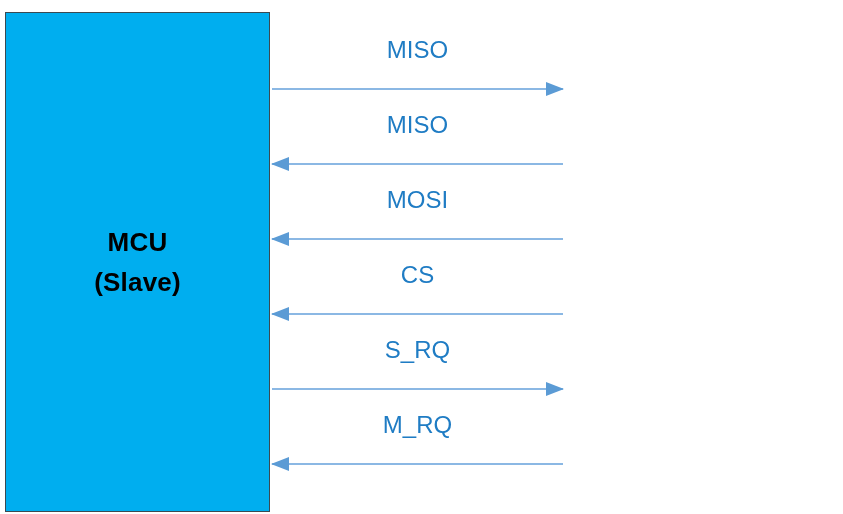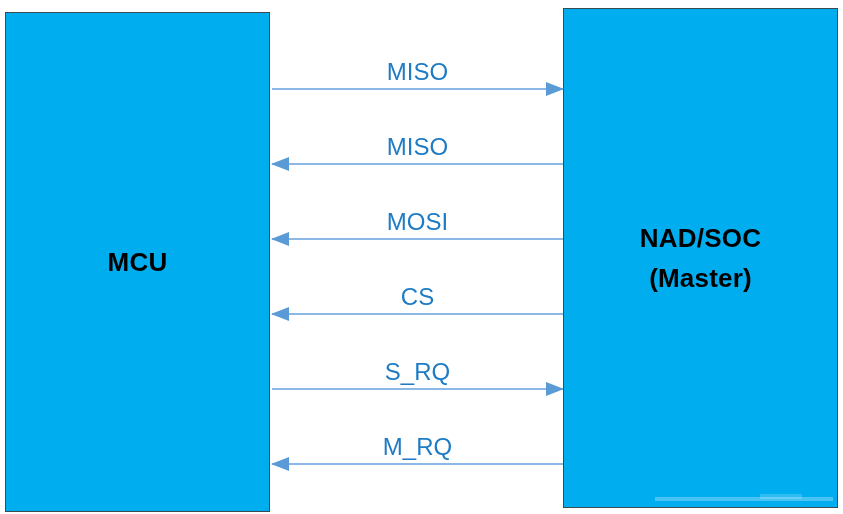--- a/index.html
+++ b/index.html
@@ -45,21 +45,21 @@
   .signal {
     position: absolute;
     left: 272px;
     width: 291px;
     height: 0;
   }
   .sig-label {
     position: absolute;
     left: 0;
     width: 291px;
-    bottom: 2px;
+    bottom: 24px;
     text-align: center;
     color: #1f7cc4;
     font-size: 24px;
     line-height: 28px;
     white-space: nowrap;
   }
   .sig-line {
     position: absolute;
     left: 0;
     top: 0;
@@ -102,26 +102,23 @@
     background: rgba(255,255,255,0.18);
   }
 </style>
 </head>
 <body>
 
 <div id="canvas">
 
   <div class="block" id="block-mcu">
     <div class="block-title">MCU</div>
+    <div class="block-sub">(Slave)</div>
   </div>
 
-  <div class="block" id="block-nad">
-    <div class="block-title">NAD/SOC</div>
-    <div class="block-sub">(Master)</div>
-  </div>
 
   <div class="signal" style="top:88px;">
     <div class="sig-label">MISO</div>
     <div class="sig-line"></div>
     <div class="sig-head right"></div>
   </div>
 
   <div class="signal" style="top:163px;">
     <div class="sig-label">MISO</div>
     <div class="sig-line"></div>

